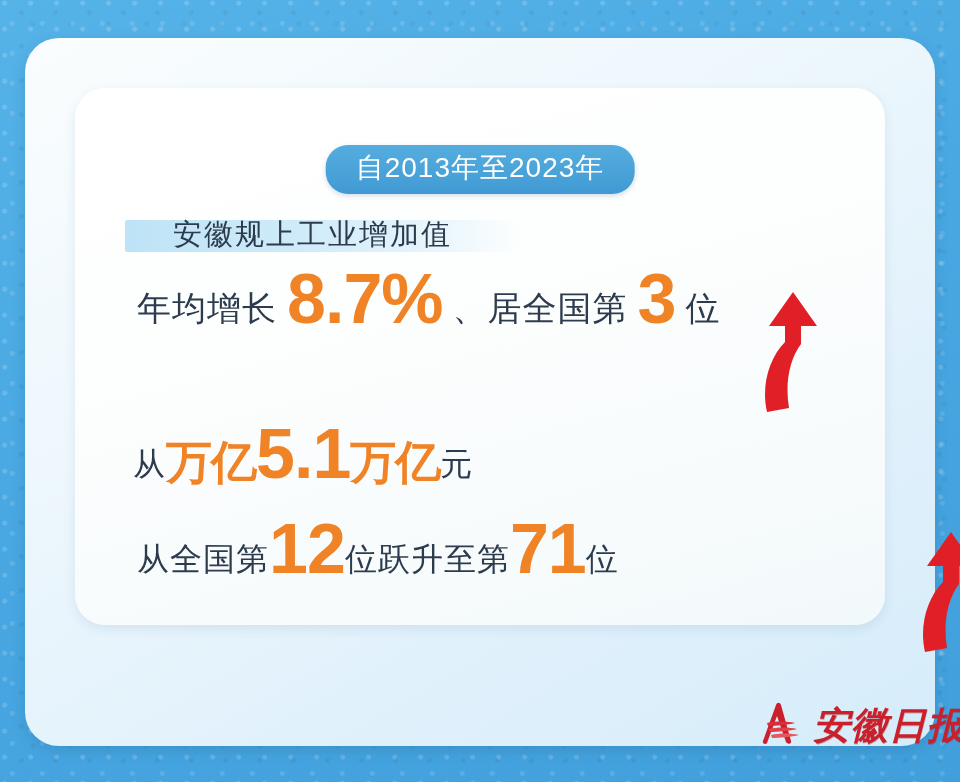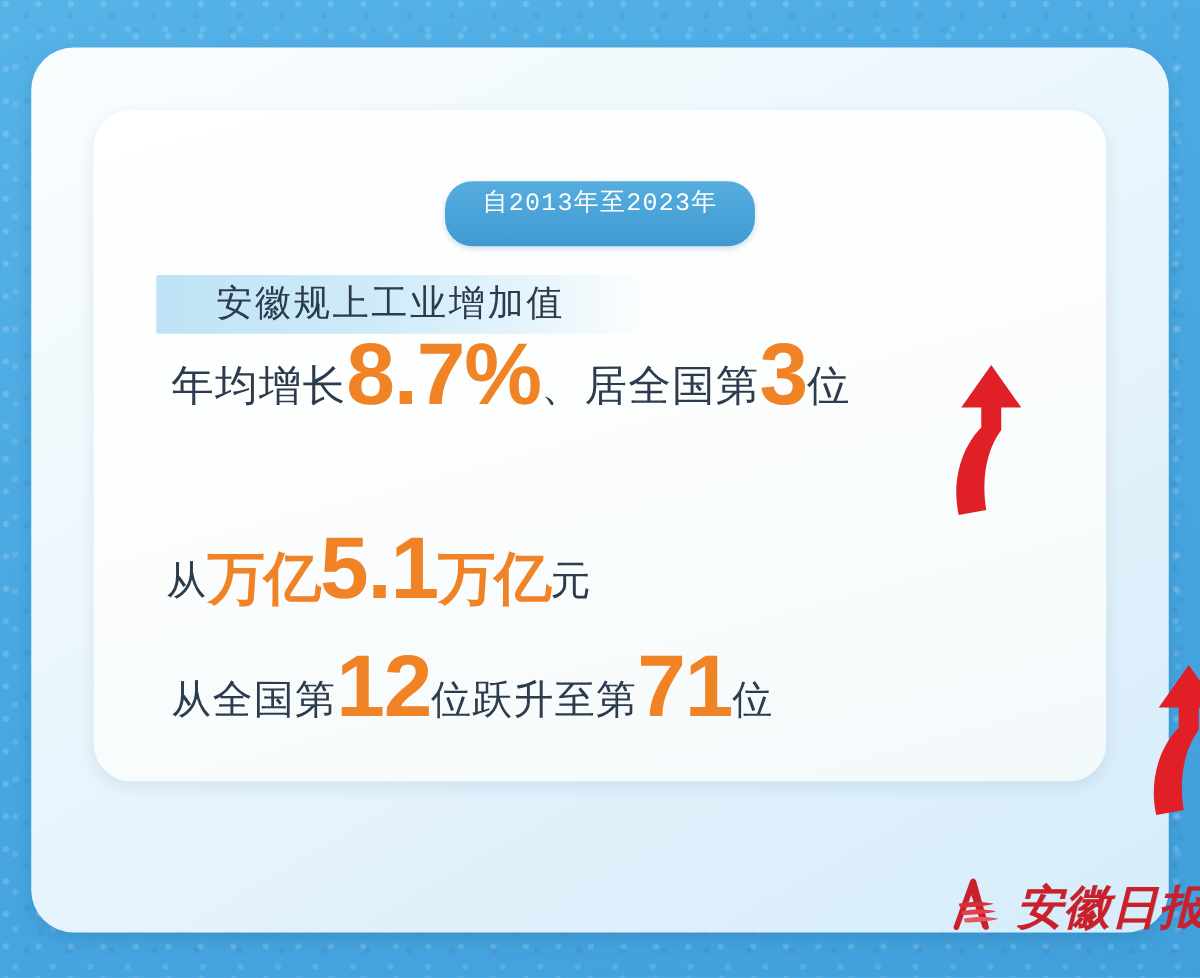--- a/index.html
+++ b/index.html
@@ -53,36 +53,35 @@
     box-shadow: 0 4px 12px rgba(30,90,130,0.10);
     overflow: visible;
   }
 
   
   .title-pill {
     position: absolute;
     left: 50%;
     transform: translateX(-50%);
     top: 57px;
-    padding: 7px 30px 22px 30px;
+    padding: 7px 30px 10px 30px;
     border-radius: 22px;
     background: linear-gradient(180deg, #55ACDE 0%, #4AA3D8 55%, #4099D2 100%);
     color: #FFFFFF;
-    font-size: 20px;
+    font-size: 28px;
     line-height: 1.15;
     letter-spacing: 1px;
     white-space: nowrap;
     box-shadow: 0 2px 5px rgba(40,110,160,0.22);
-    font-family: Liberation Mono, monospace;
   }
 
   
   .band {
     position: absolute;
-    height: 47px;
+    height: 32px;
     border-radius: 2px;
     background: linear-gradient(90deg, #BEE3F6 0%, #CFEBF9 45%, #E8F5FC 78%, rgba(245,251,253,0) 100%);
   }
   .band-label {
     position: absolute;
     left: 48px;
     top: 50%;
     transform: translateY(-52%);
     font-size: 29px;
     color: #2C3C4E;
@@ -117,21 +116,21 @@
   .big-cjk {
     font-size: 46px;
     font-weight: bold;
     color: #F08326;
     letter-spacing: -1px;
     line-height: 0.95;
     position: relative;
     top: 3px;
   }
 
-  #row-1 { left: 62px; top: 175px; }
+  #row-1 { left: 62px; top: 175px; gap: 10px; }
   #row-2 { left: 58px; top: 330px; }
   #row-3 { left: 62px; top: 425px; text-align: right; }
   #row-2 .sm { font-size: 32px; }
   #row-3 .sm { font-size: 32px; }
 
   
   .arrow {
     position: absolute;
   }
   #arrow-1 { left: 680px; top: 198px; }

